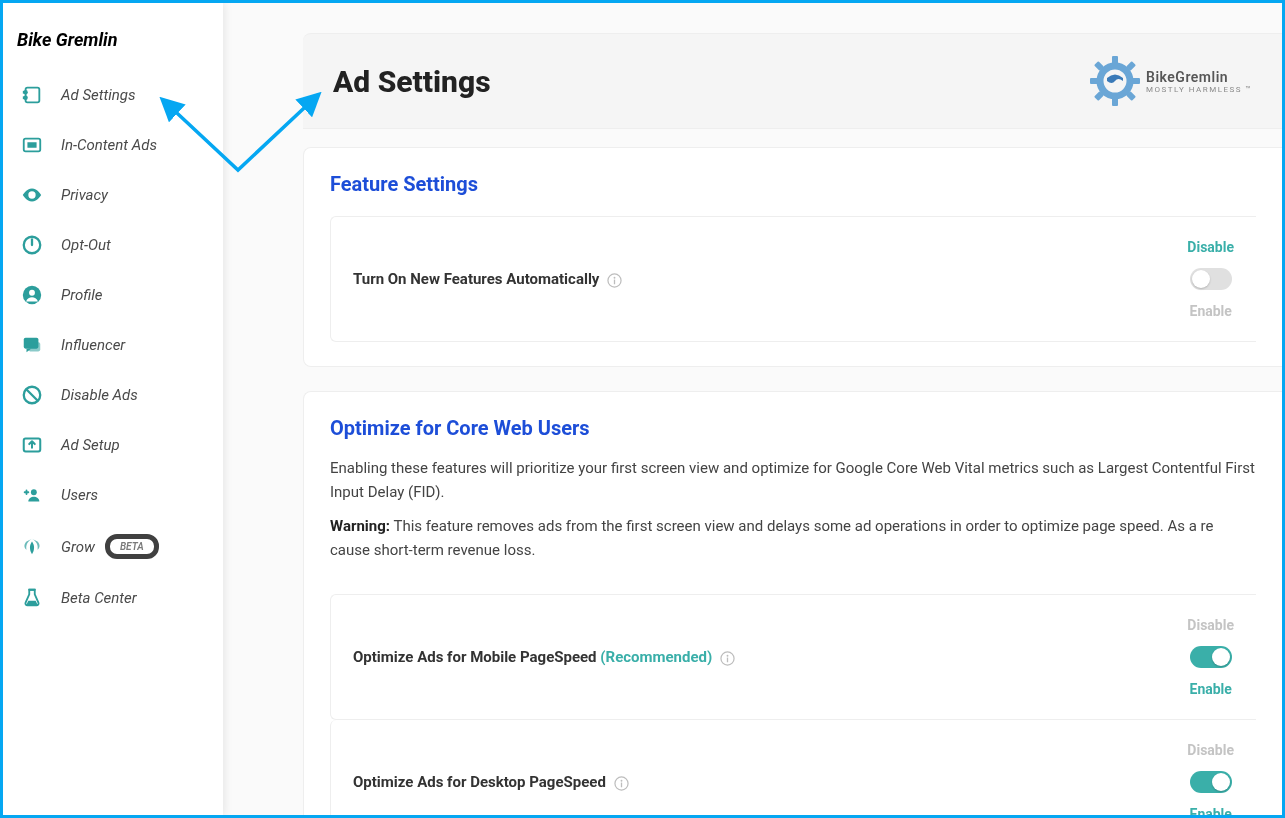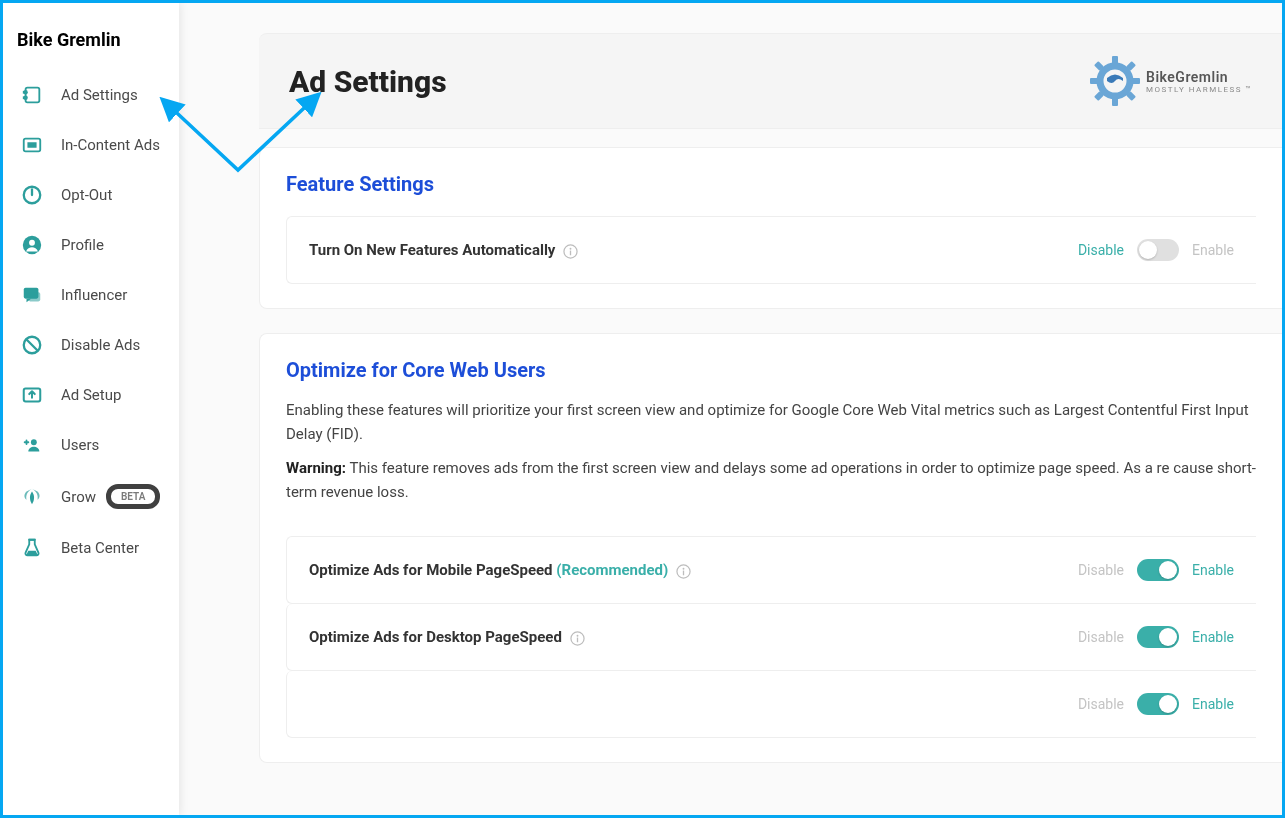--- a/index.html
+++ b/index.html
@@ -13,26 +13,27 @@
     position: relative;
     border: 3px solid #05a7f2;
   }
   .layout {
     display: flex;
     width: 100%;
     height: 100%;
   }
   
   .sidebar {
-    width: 176px;
+    width: 220px;
     background: #fff;
     padding: 18px 10px 0 10px;
     box-shadow: 2px 0 8px rgba(0,0,0,0.08);
     position: relative;
     z-index: 5;
+    font-style: italic;
   }
   .brand {
     font-weight: 700;
     font-size: 18px;
     color: #000;
     padding: 8px 6px 20px 4px;
   }
   .nav-item {
     display: flex;
     align-items: center;
@@ -142,21 +143,22 @@
     vertical-align:middle;
     margin-left:4px;
   }
   .info-icon svg{ width:15px;height:15px;color:#bdbdbd;}
   .toggle-group{
     margin-left:auto;
     display:flex;
     align-items:center;
     gap:13px;
     font-size:14px;
-    font-weight:400;
+    font-weight:700;
+    flex-direction:column;
   }
   .toggle-group .lbl-dis{ color:#c4c4c4;}
   .toggle-group .lbl-en { color:#c4c4c4;}
   .toggle-group .lbl-dis.active{ color:#3AAFA9;}
   .toggle-group .lbl-en.active { color:#3AAFA9;}
   .switch{
     width:42px;height:22px;border-radius:11px;
     background:#e0e0e0;position:relative;cursor:pointer;
   }
   .switch .knob{
@@ -200,20 +202,29 @@
           <span>Ad Settings</span>
         </div>
         <div class="nav-item">
           <span class="icon">
             <svg viewBox="0 0 24 24" fill="none" stroke="currentColor" stroke-width="2">
               <rect x="3" y="5" width="18" height="14" rx="2"></rect>
               <rect x="7" y="9" width="10" height="6" fill="currentColor" stroke="none"></rect>
             </svg>
           </span>
           <span>In-Content Ads</span>
+        </div>
+        <div class="nav-item">
+          <span class="icon">
+            <svg viewBox="0 0 24 24" fill="currentColor">
+              <path d="M12 5C6 5 2 12 2 12s4 7 10 7 10-7 10-7-4-7-10-7zm0 11a4 4 0 110-8 4 4 0 010 8z"></path>
+              <circle cx="12" cy="12" r="2" fill="#fff"></circle>
+            </svg>
+          </span>
+          <span>Privacy</span>
         </div>
         <div class="nav-item">
           <span class="icon">
             <svg viewBox="0 0 24 24" fill="none" stroke="currentColor" stroke-width="2.5" stroke-linecap="round">
               <circle cx="12" cy="12" r="9"></circle>
               <line x1="12" y1="6" x2="12" y2="12"></line>
             </svg>
           </span>
           <span>Opt-Out</span>
         </div>

